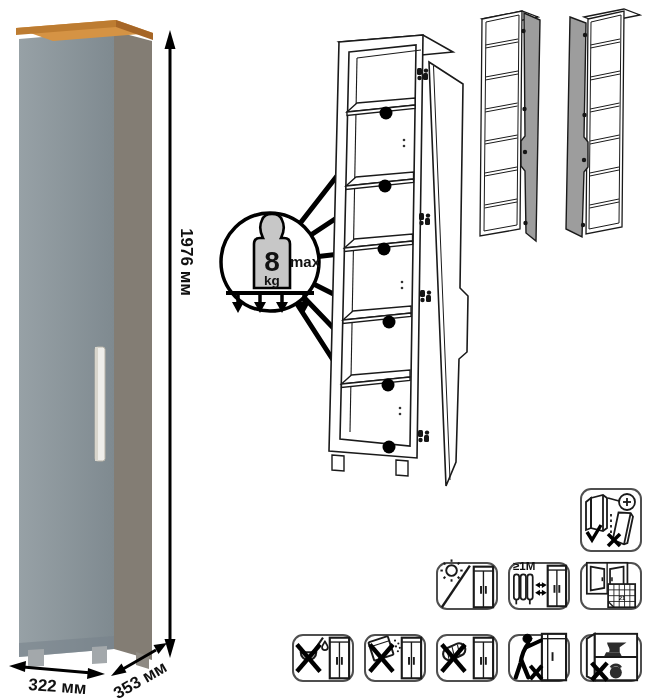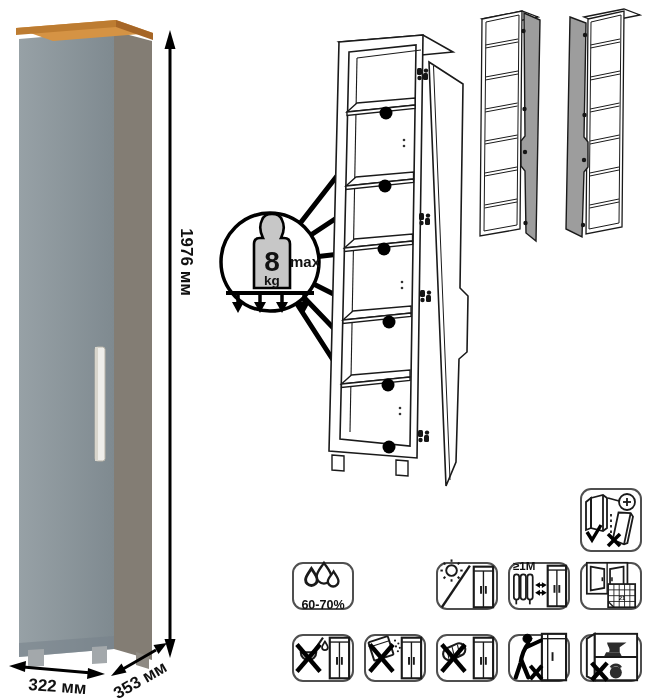--- a/index.html
+++ b/index.html
@@ -237,30 +237,20 @@
         <line x1="27" y1="22" x2="27" y2="48" stroke-dasharray="2.5 3"></line>
       </g>
       <path d="M3,40 l5,8 l9,-15" fill="none" stroke="#000" stroke-width="3.4"></path>
       <g stroke="#000" stroke-width="3.6">
         <line x1="24" y1="42" x2="36" y2="54"></line>
           <line x1="36" y1="42" x2="24" y2="54"></line>
       </g>
     </svg>
   </div>
 
-  <div class="cell" style="left:292px;top:562px">
-    <svg width="58" height="56" viewBox="0 0 60 56">
-      <g fill="#fff" stroke="#1a1a1a">
-        <path d="M18,10 C21,14.5 24,18 24,21.5 a6,6 0 1 1 -12,0 C12,18 15,14.5 18,10 Z" stroke-width="3"></path>
-        <path d="M31,4 C34.5,9.5 38.5,13.5 38.5,18 a7.5,7.5 0 1 1 -15,0 C23.5,13.5 27.5,9.5 31,4 Z" stroke-width="2.4"></path>
-        <path d="M41,13 C43.5,17 46,20 46,23 a5.5,5.5 0 1 1 -11,0 C35,20 38.5,17 41,13 Z" stroke-width="2.4"></path>
-      </g>
-      <text x="30" y="52" text-anchor="middle" font-size="13" font-weight="bold">60-70%</text>
-    </svg>
-  </div>
 
 
   <div class="cell" style="left:436px;top:562px">
     <svg width="58" height="56" viewBox="0 0 60 56">
       <g stroke="#1a1a1a" stroke-width="2" fill="none">
         <circle cx="14" cy="12" r="5.5"></circle>
         <line x1="14" y1="3" x2="14" y2="0.5"></line>
           <line x1="14" y1="21" x2="14" y2="23.5"></line>
         <line x1="5" y1="12" x2="2.5" y2="12"></line>
           <line x1="23" y1="12" x2="25.5" y2="12"></line>

